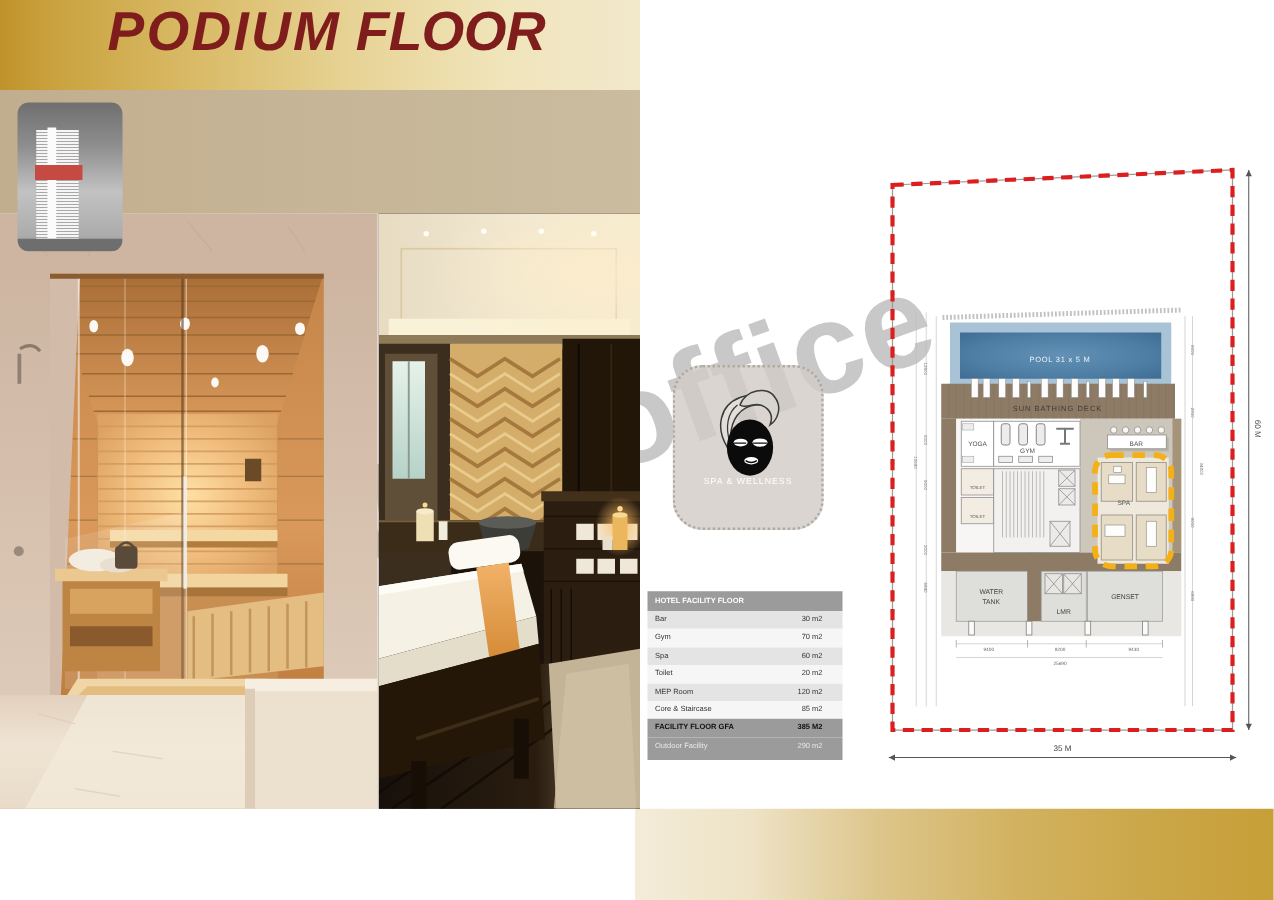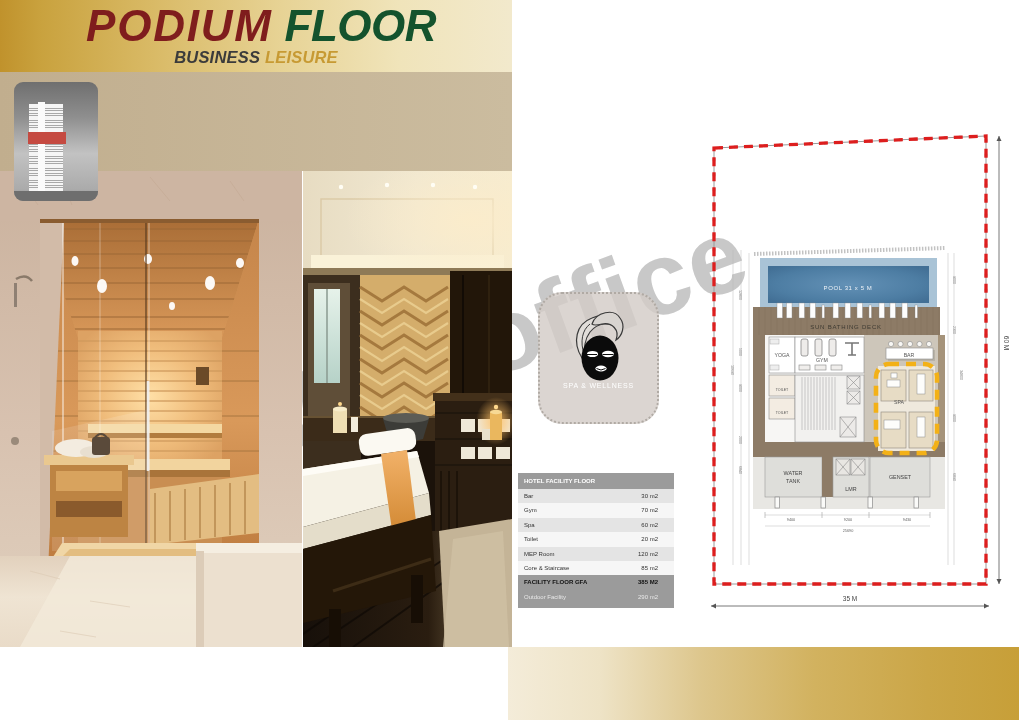--- a/index.html
+++ b/index.html
@@ -5,21 +5,21 @@
 html,body{margin:0;padding:0;width:1019px;height:720px;overflow:hidden;background:#fff;
 font-family:"Liberation Sans",sans-serif;}
 .abs{position:absolute;}
 #page{position:relative;width:1019px;height:720px;overflow:hidden;}
 
 #hdr{left:0;top:0;width:512px;height:72px;
 background:linear-gradient(90deg,#c0922c 0%,#c9a23e 8%,#d9ba66 30%,#e7d395 55%,#f0e4ba 78%,#f2e9cc 100%);}
 #title{left:5px;top:1px;width:512px;text-align:center;font-style:italic;font-weight:bold;
 font-size:44px;letter-spacing:-0.5px;white-space:nowrap;}
 #title .w{color:#7f1d1d;letter-spacing:1.8px;}
-#title .d{color:#14532d;}
+#title .d{color:#7f1d1d;}
 #sub{left:0;top:48px;width:512px;text-align:center;font-style:italic;font-weight:bold;font-size:16.5px;letter-spacing:0.2px;}
 #sub .d{color:#3b3b3b;}
 #sub .g{color:#c79a33;}
 
 #tan{left:0;top:72px;width:512px;height:99px;background:linear-gradient(90deg,#c1ae8e,#cbbc9f);}
 
 #thumb{left:14px;top:82px;width:84px;height:119px;border-radius:9px;overflow:hidden;z-index:20;
 background:linear-gradient(180deg,#6f6f6f 0%,#8f8f8f 30%,#c2c2c2 60%,#ababab 90%,#8a8a8a 100%);}
 #thumb .tower{position:absolute;left:15px;top:22px;width:34px;height:88px;
 background:repeating-linear-gradient(180deg,#f5f5f5 0px,#f5f5f5 1.6px,#a8a8a8 1.6px,#a8a8a8 2.4px);}
@@ -50,21 +50,20 @@
 #tbl .out{background:#9b9b9b;color:#e8e8e8;height:18px;line-height:15px;}
 
 #gold{left:508px;top:647px;width:511px;height:73px;
 background:linear-gradient(90deg,#f4ecd9 0%,#eee3c6 18%,#ddc68c 38%,#d2b25f 60%,#cba647 82%,#c79f38 100%);}
 </style>
 </head>
 <body>
 <div id="page">
   <div class="abs" id="hdr"></div>
   <div class="abs" id="title"><span class="w">PODIUM</span> <span class="d">FLOOR</span></div>
-  <div class="abs" id="sub"><span class="d">BUSINESS</span> <span class="g">LEISURE</span></div>
   <div class="abs" id="tan"></div>
   <div class="abs" id="ph1">
    <svg width="302" height="476" viewBox="0 0 302 476">
     <defs>
       <linearGradient id="marbv" x1="0" y1="0" x2="0" y2="1">
         <stop offset="0%" stop-color="#cab29e"></stop>
             <stop offset="55%" stop-color="#d8c2b0"></stop>
             <stop offset="100%" stop-color="#e0d0be"></stop>
       </linearGradient>
       <linearGradient id="ceilg" x1="0" y1="0" x2="0" y2="1">

